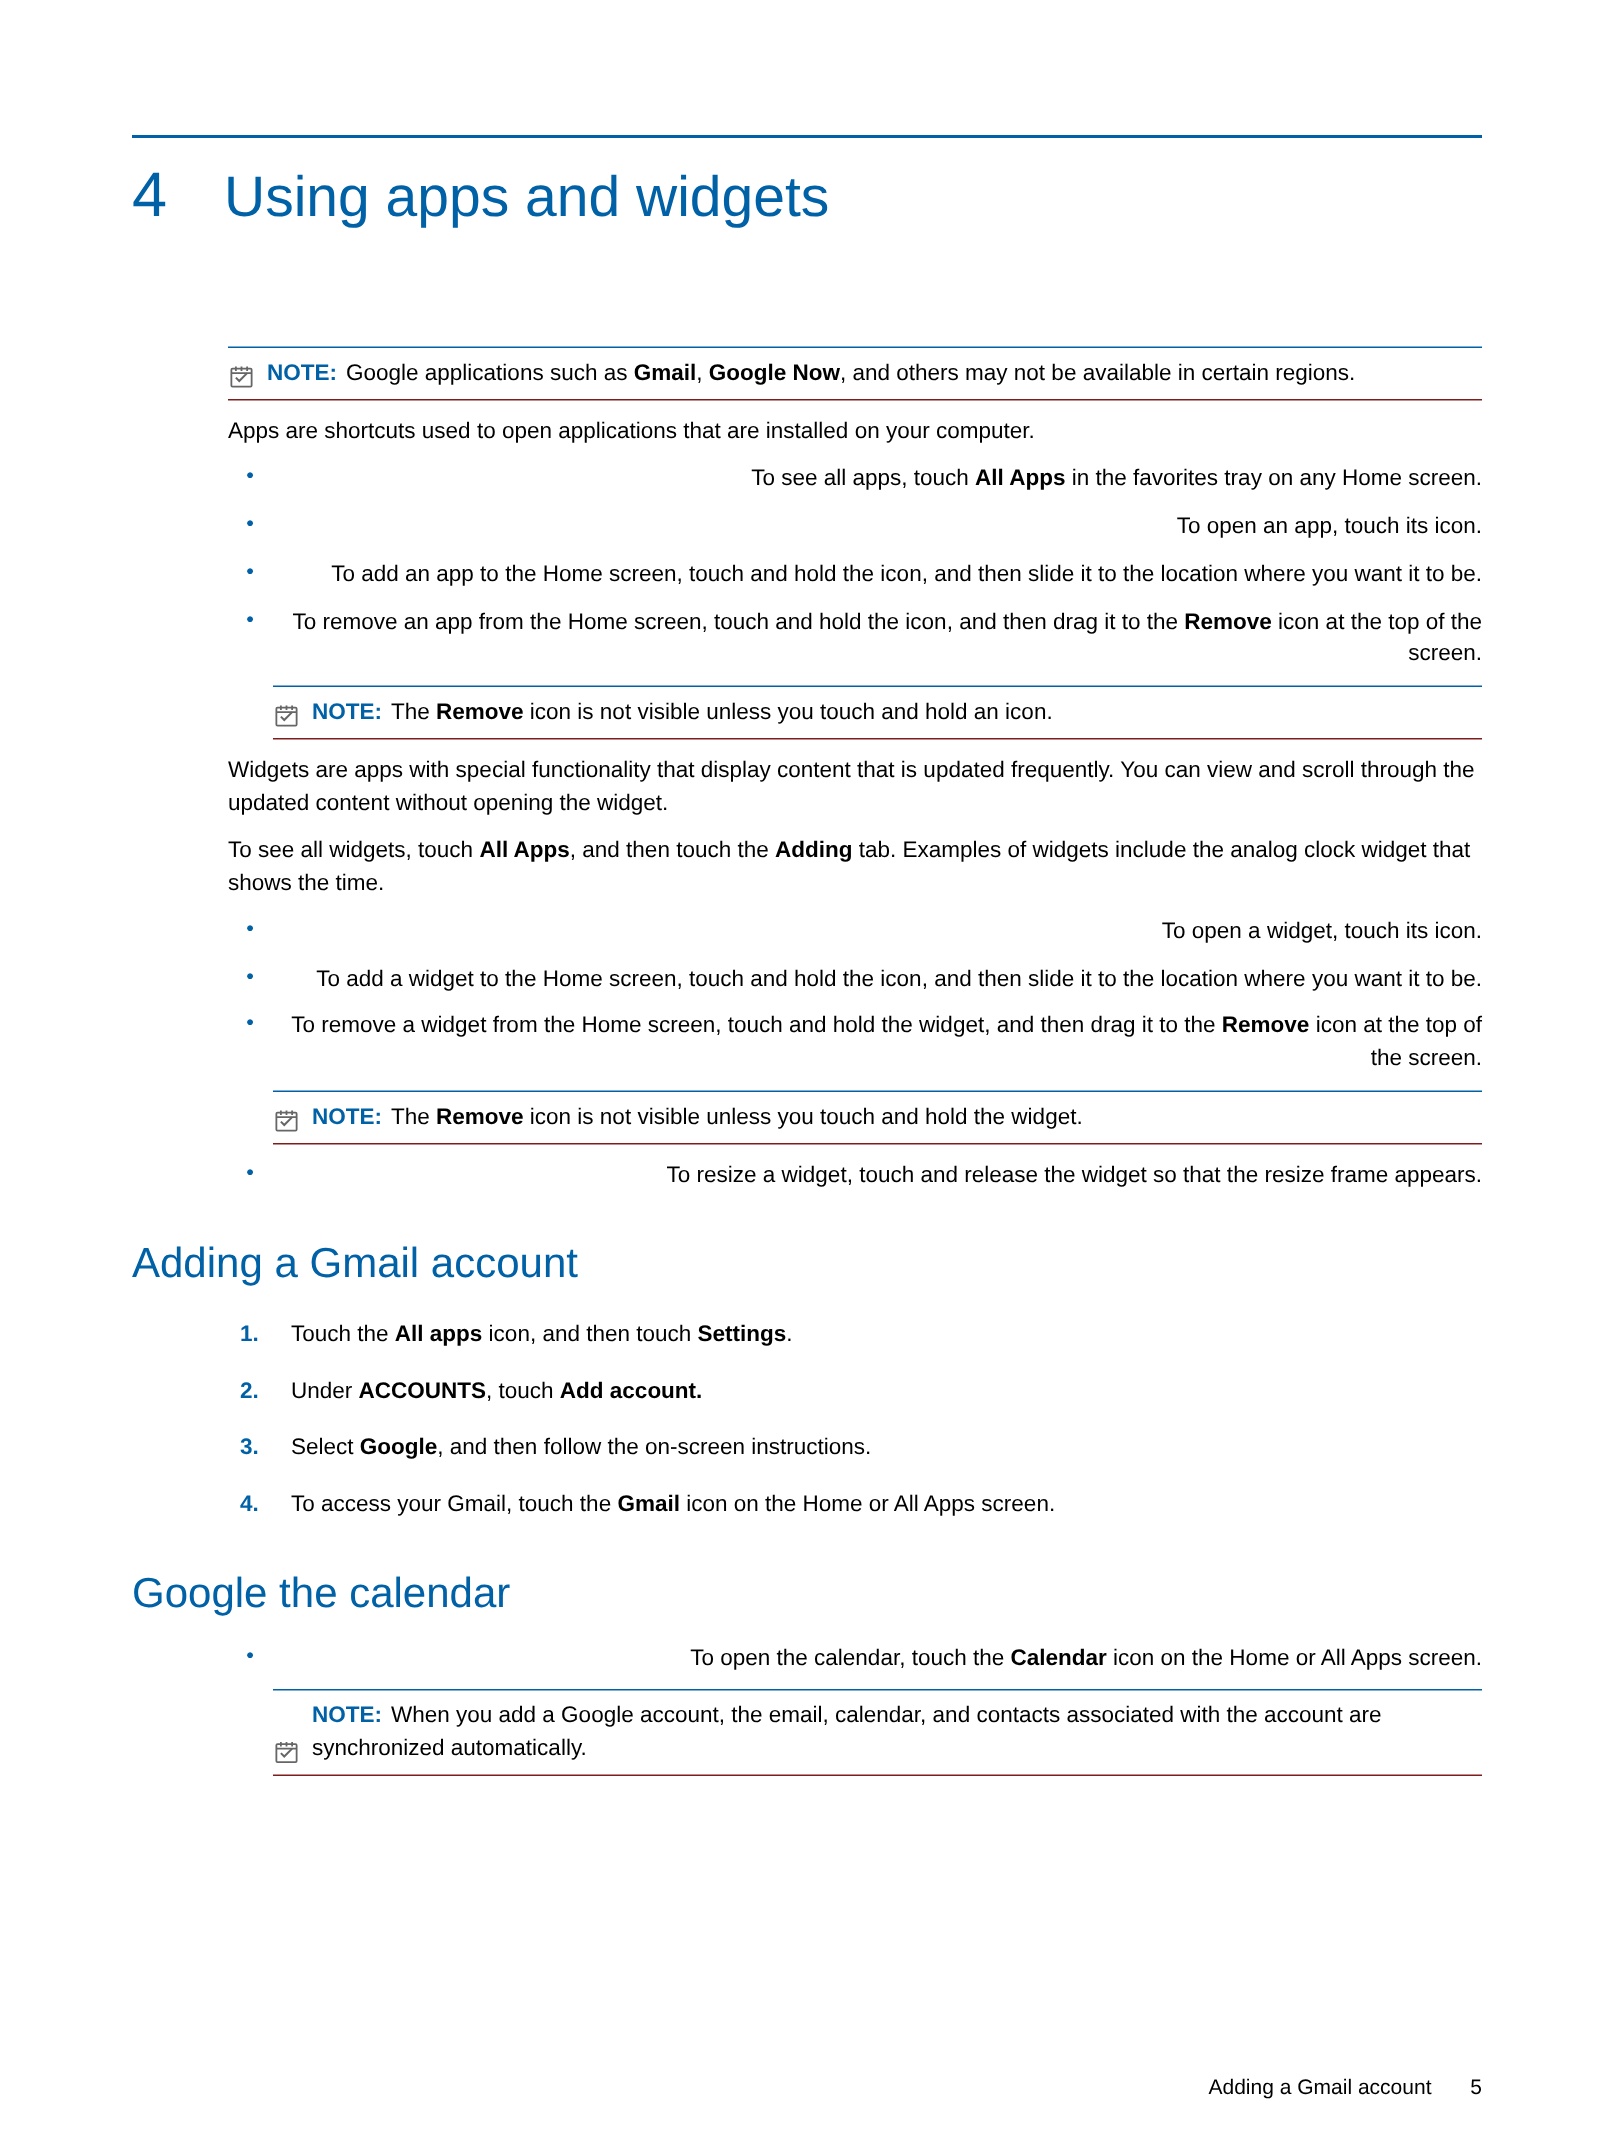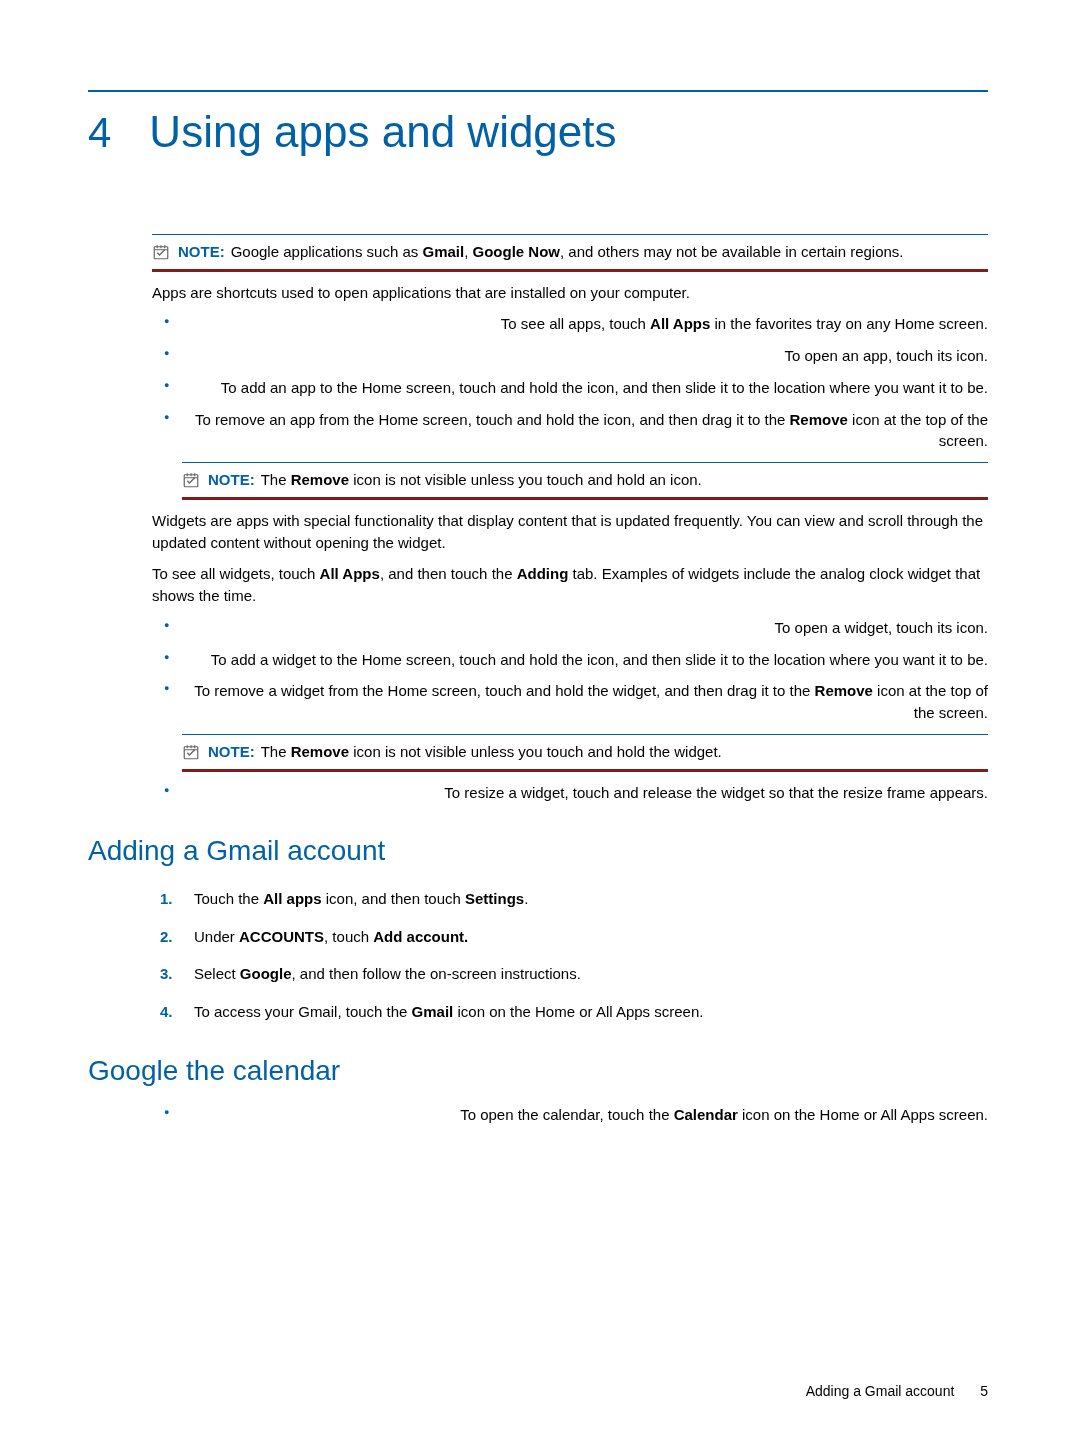--- a/index.html
+++ b/index.html
@@ -28,42 +28,42 @@
     align-items: baseline;
     gap: 38px;
     margin-bottom: 70px;
   }
   .chapter-number {
     font-size: 42px;
     color: #0061a6;
     font-weight: 400;
   }
   .chapter-title {
-    font-size: 44px;
+    font-size: 38px;
     color: #0061a6;
     font-weight: 400;
   }
   .section-title {
     font-size: 28px;
     color: #0061a6;
     font-weight: 400;
     margin: 28px 0 12px 0;
   }
   .body-block {
     margin-left: 64px;
   }
   .body-block p {
     margin: 10px 0;
   }
   .note-box {
     border-top: 1px solid #0061a6;
-    border-bottom: 3px solid #7f1d1d;
+    border-bottom: 1px solid #7f1d1d;
     padding: 6px 0;
     display: flex;
-    align-items: flex-start;
+    align-items: flex-end;
     gap: 8px;
     margin: 10px 0;
   }
   .note-box.nested {
     margin-left: 30px;
   }
   .note-icon {
     width: 18px;
     height: 18px;
     flex: 0 0 18px;
@@ -206,20 +206,30 @@
         <li>To access your Gmail, touch the <b>Gmail</b> icon on the Home or All Apps screen.</li>
       </ol>
   </div>
 
   <h2 class="section-title">Google the calendar</h2>
   <div class="body-block">
     <ul class="bullets">
         <li>To open the calendar, touch the <b>Calendar</b> icon on the Home or All Apps screen.</li>
       </ul>
 
+    <div class="note-box nested">
+      <svg class="note-icon" viewBox="0 0 24 24" fill="none" stroke="currentColor" stroke-width="1.6">
+        <rect x="3" y="5" width="18" height="16" rx="1"></rect>
+        <path d="M7 3v4M12 3v4M17 3v4M3 9h18"></path>
+        <path d="M7 13l3 3 7-7" stroke-width="1.8"></path>
+      </svg>
+      <div class="note-text">
+        <span class="note-label">NOTE:</span><span>When you add a Google account, the email, calendar, and contacts associated with the account are synchronized automatically.</span>
+      </div>
+    </div>
   </div>
 
   <div class="footer">
     <span>Adding a Gmail account</span>
     <span class="pn">5</span>
   </div>
 
 </div>
 
 </body></html>

